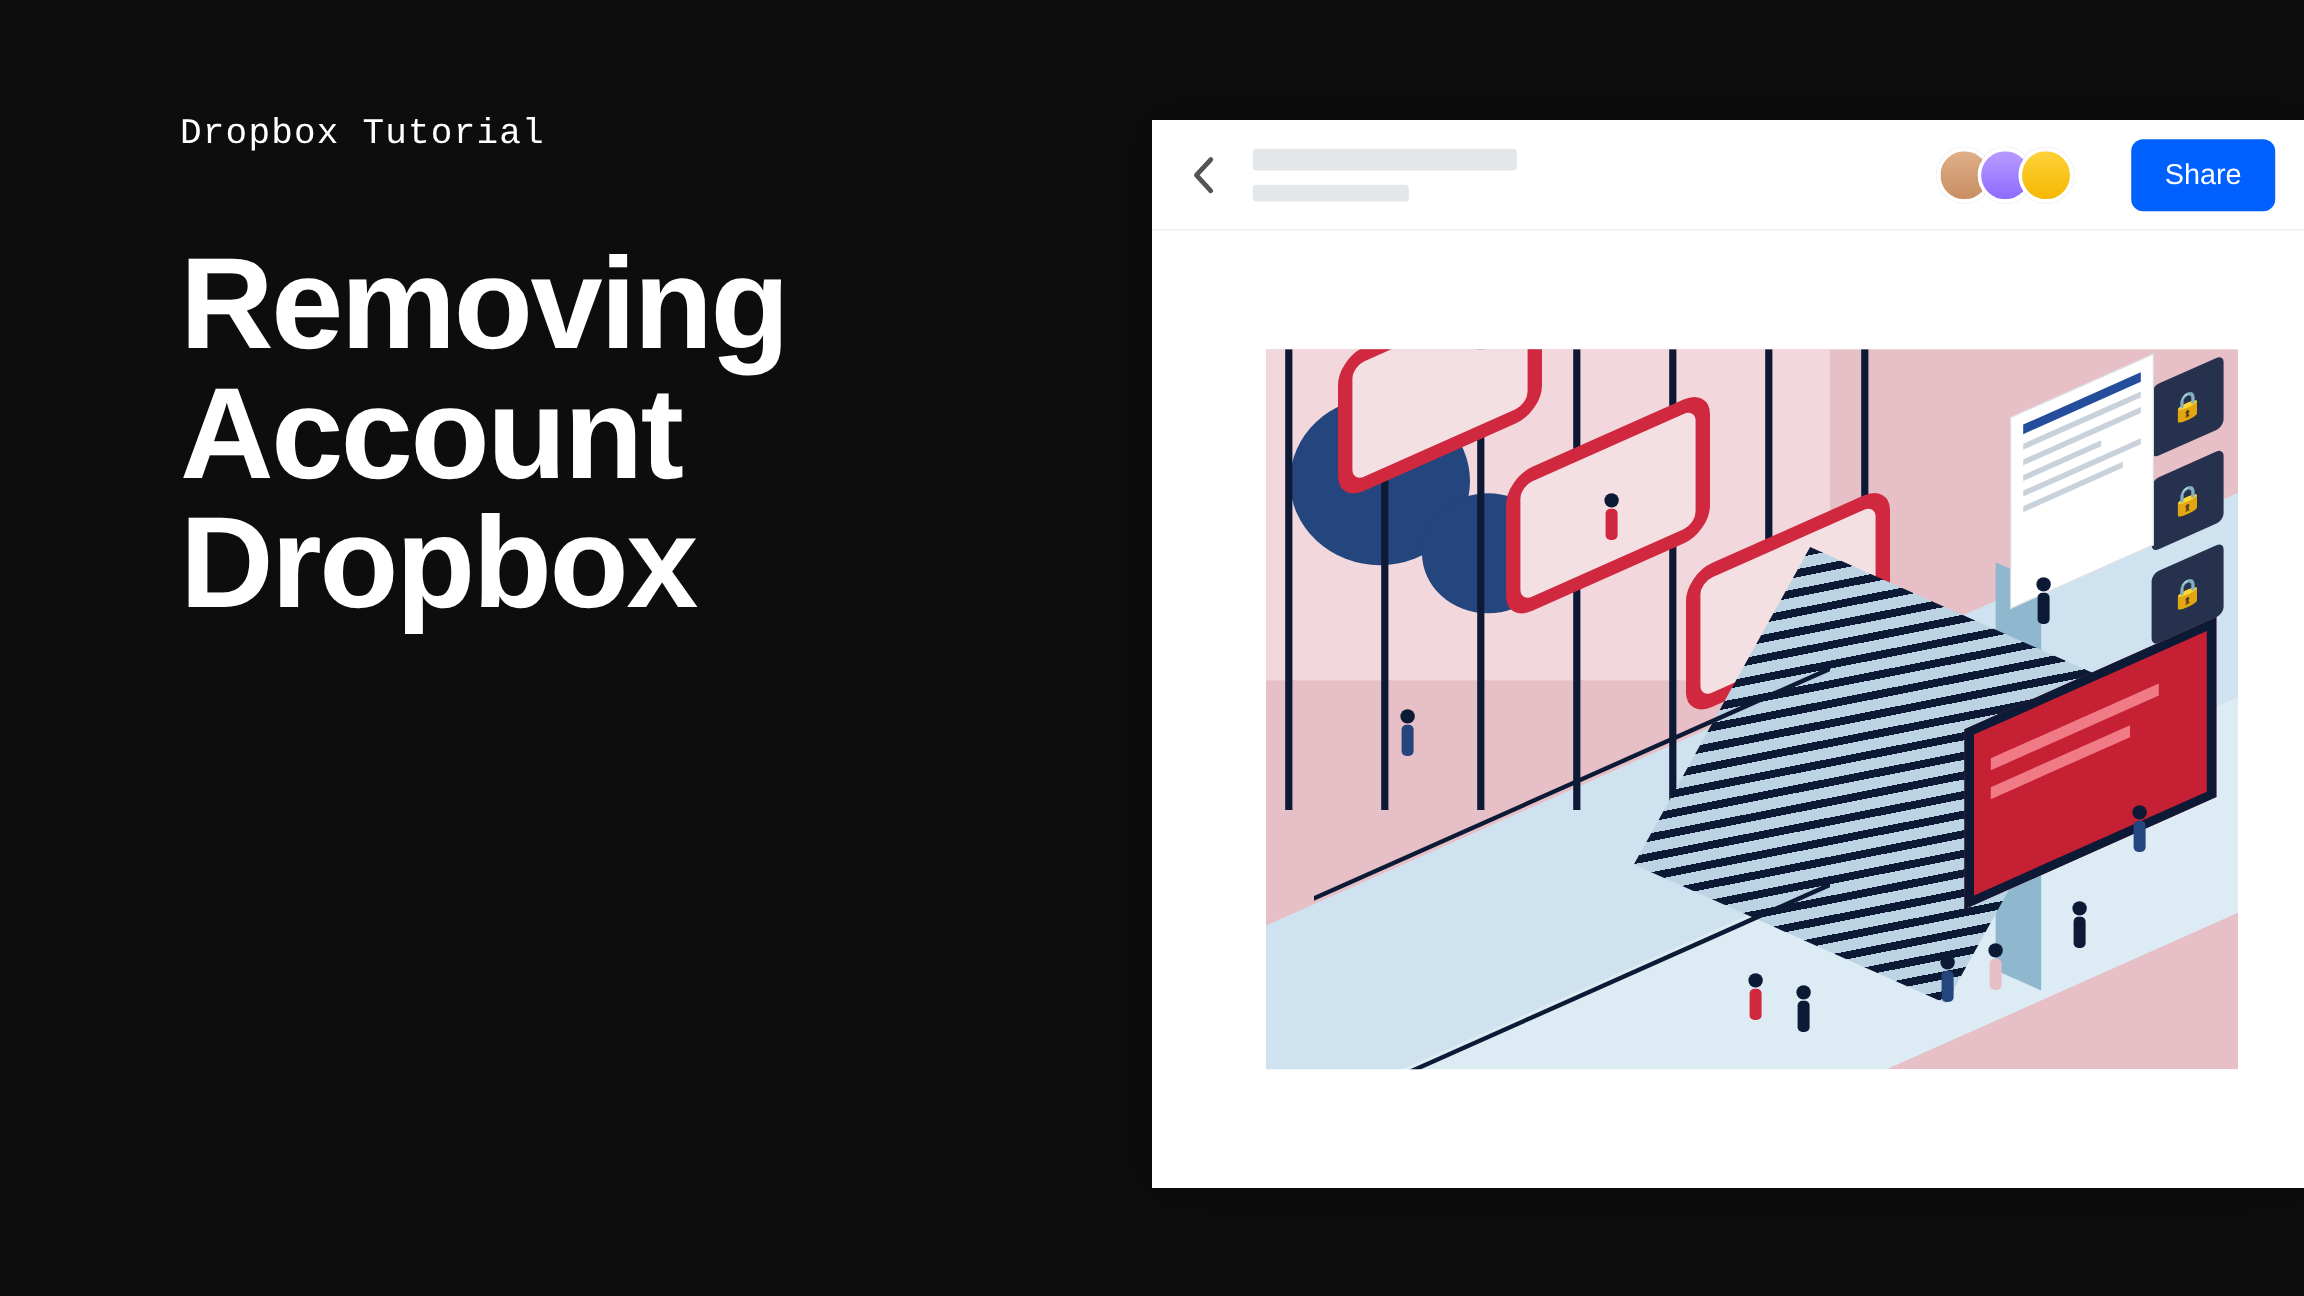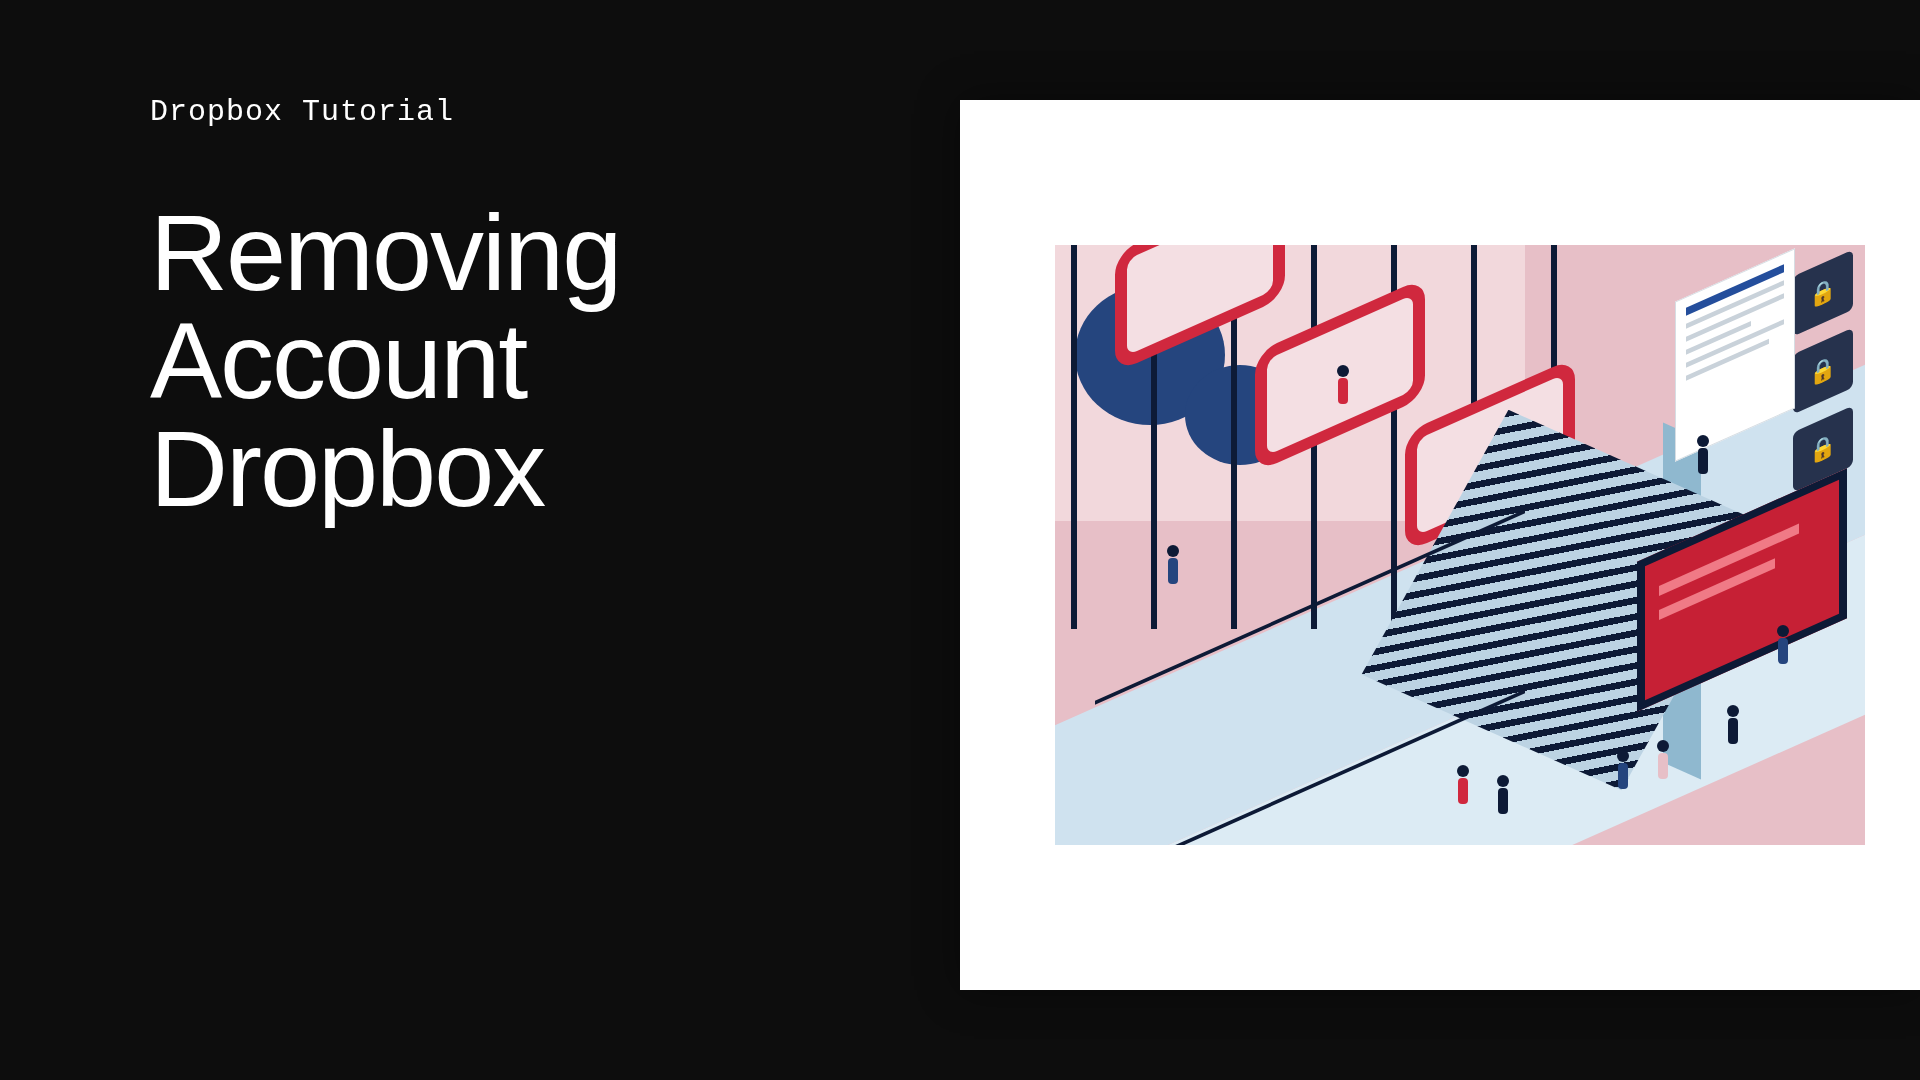--- a/index.html
+++ b/index.html
@@ -19,21 +19,21 @@
     margin-left: 38px;
   }
   .eyebrow {
     font-family: "Courier New", monospace;
     font-size: 30px;
     letter-spacing: 1px;
     color: #ffffff;
     margin-bottom: 70px;
   }
   .headline {
-    font-weight: 400;
+    font-weight: 700;
     font-size: 108px;
     line-height: 1.0;
     letter-spacing: -2px;
     font-stretch: expanded;
   }
   .headline-white { color: #ffffff; display: block; }
   .headline-teal  { color: #1db8c8; display: block; }
 
   
   .app-window {
@@ -154,20 +154,42 @@
 
   <div class="headline">
     <span class="headline-white">Removing</span>
     <span class="headline-white">Account</span>
     <span class="headline-white">Dropbox</span>
   </div>
 </div>
 
 <div class="app-window">
 
+  <div class="app-header">
+    <div class="back-arrow">
+      <svg width="22" height="34" viewBox="0 0 22 34">
+        <polyline points="18,4 6,17 18,30" fill="none" stroke="#555" stroke-width="4" stroke-linecap="round" stroke-linejoin="round"></polyline>
+      </svg>
+    </div>
+
+    <div class="title-skeleton">
+      <div class="sk-line a"></div>
+      <div class="sk-line b"></div>
+    </div>
+
+    <div class="header-spacer"></div>
+
+    <div class="avatars">
+      <div class="avatar" style="background:linear-gradient(#e0b089,#c98e63)"></div>
+      <div class="avatar" style="background:linear-gradient(#b79bff,#8e6bff)"></div>
+      <div class="avatar" style="background:linear-gradient(#ffd23a,#f5b700)"></div>
+    </div>
+
+    <button class="share-btn">Share</button>
+  </div>
 
   <div class="app-body">
     <div class="illus">
       <div class="floor"></div>
       <div class="sky-wall"></div>
       <div class="cloud c1"></div>
       <div class="cloud c2"></div>
 
       <div class="walkway"></div>
       <div class="walkway2"></div>

